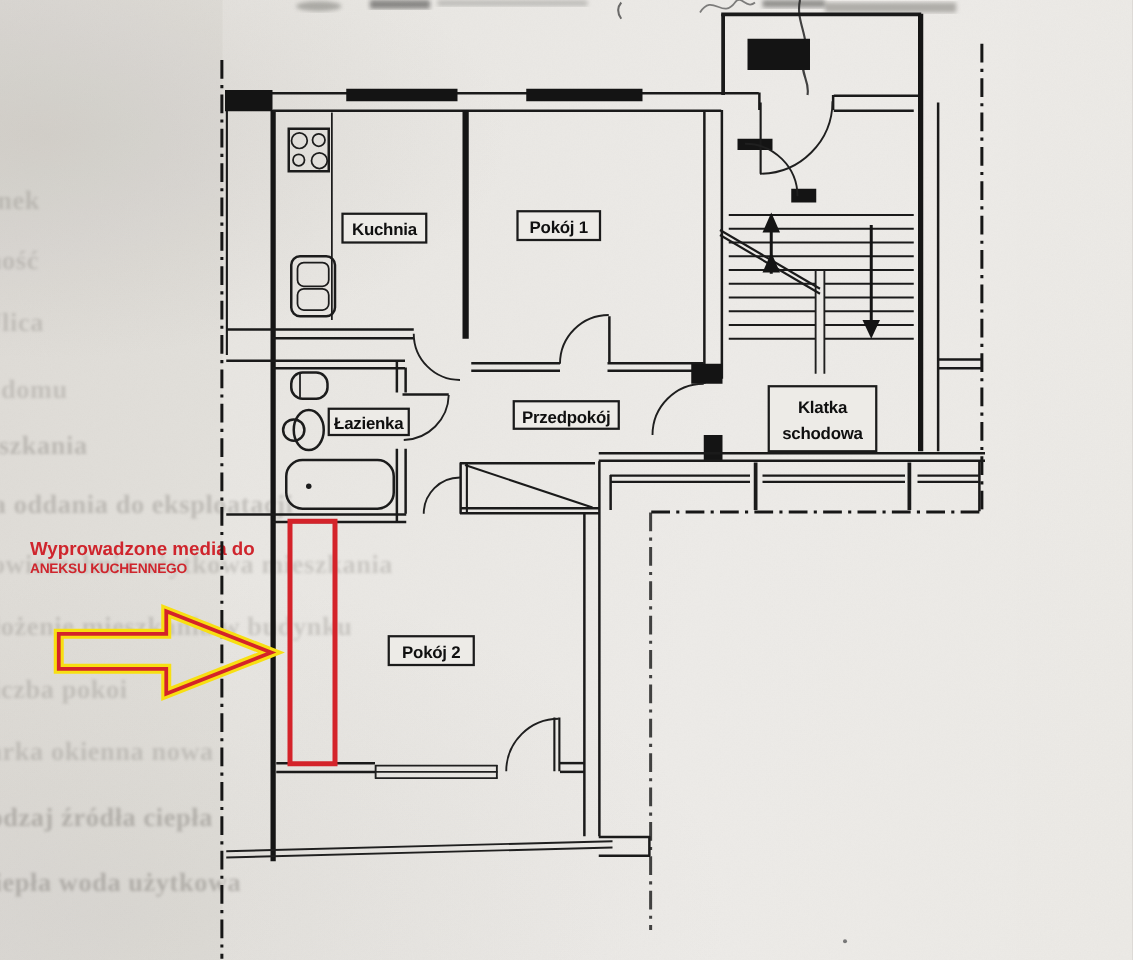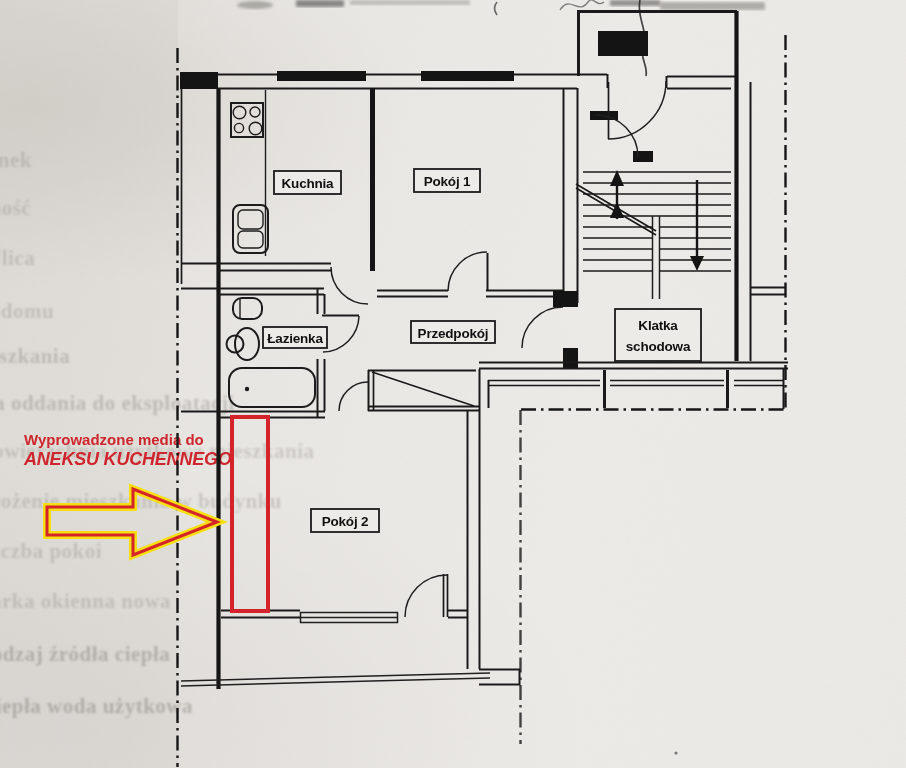--- a/index.html
+++ b/index.html
@@ -14,21 +14,21 @@
   #left-strip{position:absolute;left:0;top:0;width:178px;height:768px;
         background:rgba(120,114,106,.05);}
   .ghost{position:absolute;font-family:"Liberation Serif", serif;font-weight:bold;
         font-size:21px;color:#5f5b56;opacity:.22;filter:blur(1.15px);
         white-space:nowrap;letter-spacing:.5px;}
   .ghost.strong{opacity:.33;}
   .ghost.mid{opacity:.27;}
   .redtext{position:absolute;color:#d0232b;font-weight:bold;white-space:nowrap;
         font-family:"Liberation Sans", sans-serif;}
   #red-line1{left:24px;top:431px;font-size:15px;}
-  #red-line2{left:24px;top:449px;font-size:18px;letter-spacing:-.2px;font-style:italic;}
+  #red-line2{left:24px;top:449px;font-size:11px;letter-spacing:-.2px;}
   svg{position:absolute;left:0;top:0;}
   .ln   {stroke:#1a1a1a;fill:none;stroke-width:2;}
   .thin {stroke:#1f1f1f;fill:none;stroke-width:1.5;}
   .w16  {stroke:#1a1a1a;fill:none;stroke-width:1.7;}
   .w3   {stroke:#1a1a1a;fill:none;stroke-width:3;}
   .w4   {stroke:#151515;fill:none;stroke-width:4.2;}
   .w5   {stroke:#151515;fill:none;stroke-width:5;}
   .blk  {fill:#141414;stroke:none;}
   .dash {stroke:#161616;fill:none;stroke-width:2.4;stroke-dasharray:15 5 2.5 5;}
   .boxr {fill:#edebe7;stroke:#1b1b1b;stroke-width:1.8;}

